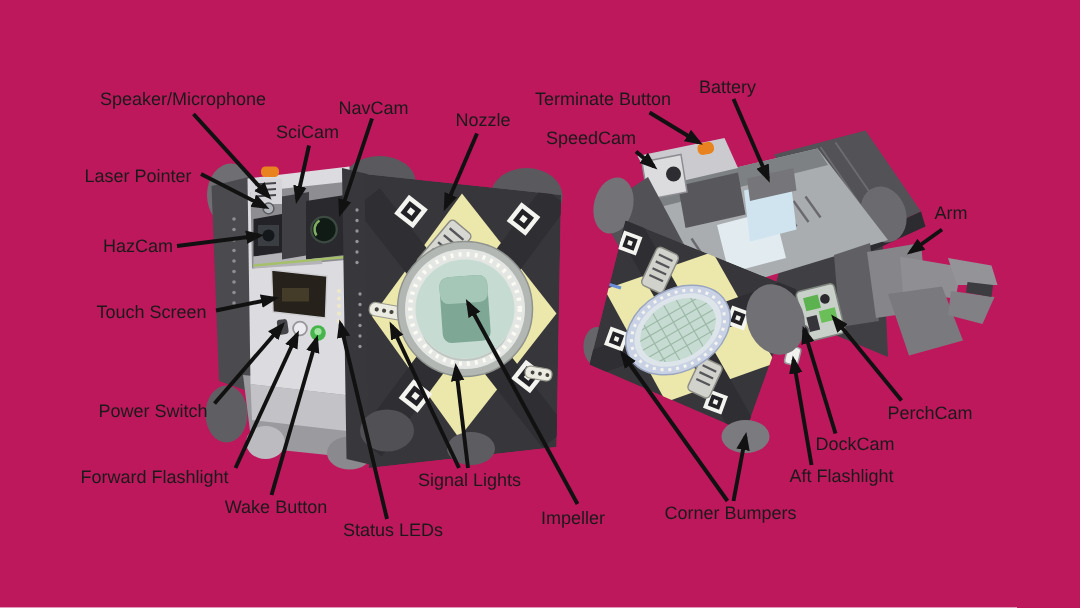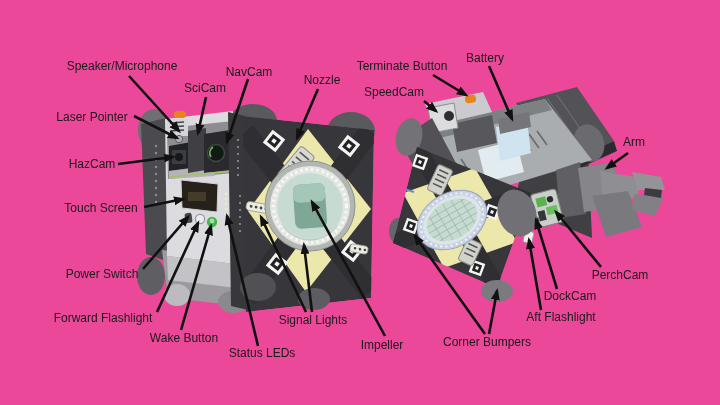--- a/index.html
+++ b/index.html
@@ -1,16 +1,16 @@
 <!DOCTYPE html>
 <html style="--label-text: #1a1a1a; --arrow: #111111; --panel-yellow: #ece7ab; --body-dark: #37373b; --band-dark: #2f2f33; --face-light: #dcdce0; --bumper-gray: #6f6f73; --impeller-green: #c6dcd3; --impeller-hub: #7ea796; --battery-blue: #cfe4ef; --terminate-orange: #e8831f; --wake-green: #46b54c; --arm-gray: #85858a;"><head>
 <meta charset="utf-8">
 <style>
   html,body{margin:0;padding:0;background:#ffffff;}
-  .stage{position:relative;width:720px;height:405px;background:#ec4899;overflow:hidden;
+  .stage{position:relative;width:720px;height:405px;background:#be185d;overflow:hidden;
          font-family:"Liberation Sans",sans-serif;}
   svg{position:absolute;left:0;top:0;}
   text.lbl{font:12px "Liberation Sans",sans-serif;fill:var(--label-text,#1a1a1a);}
   .arrow{stroke:var(--arrow,#111);stroke-width:2.6;fill:none;marker-end:url(#ah);}
   .tagw{fill:#f4f4f0;}
   .tagb{fill:#222226;}
   .vent{stroke:#6a6a6e;stroke-width:1.6;}
 </style>
 </head>
 <body>

